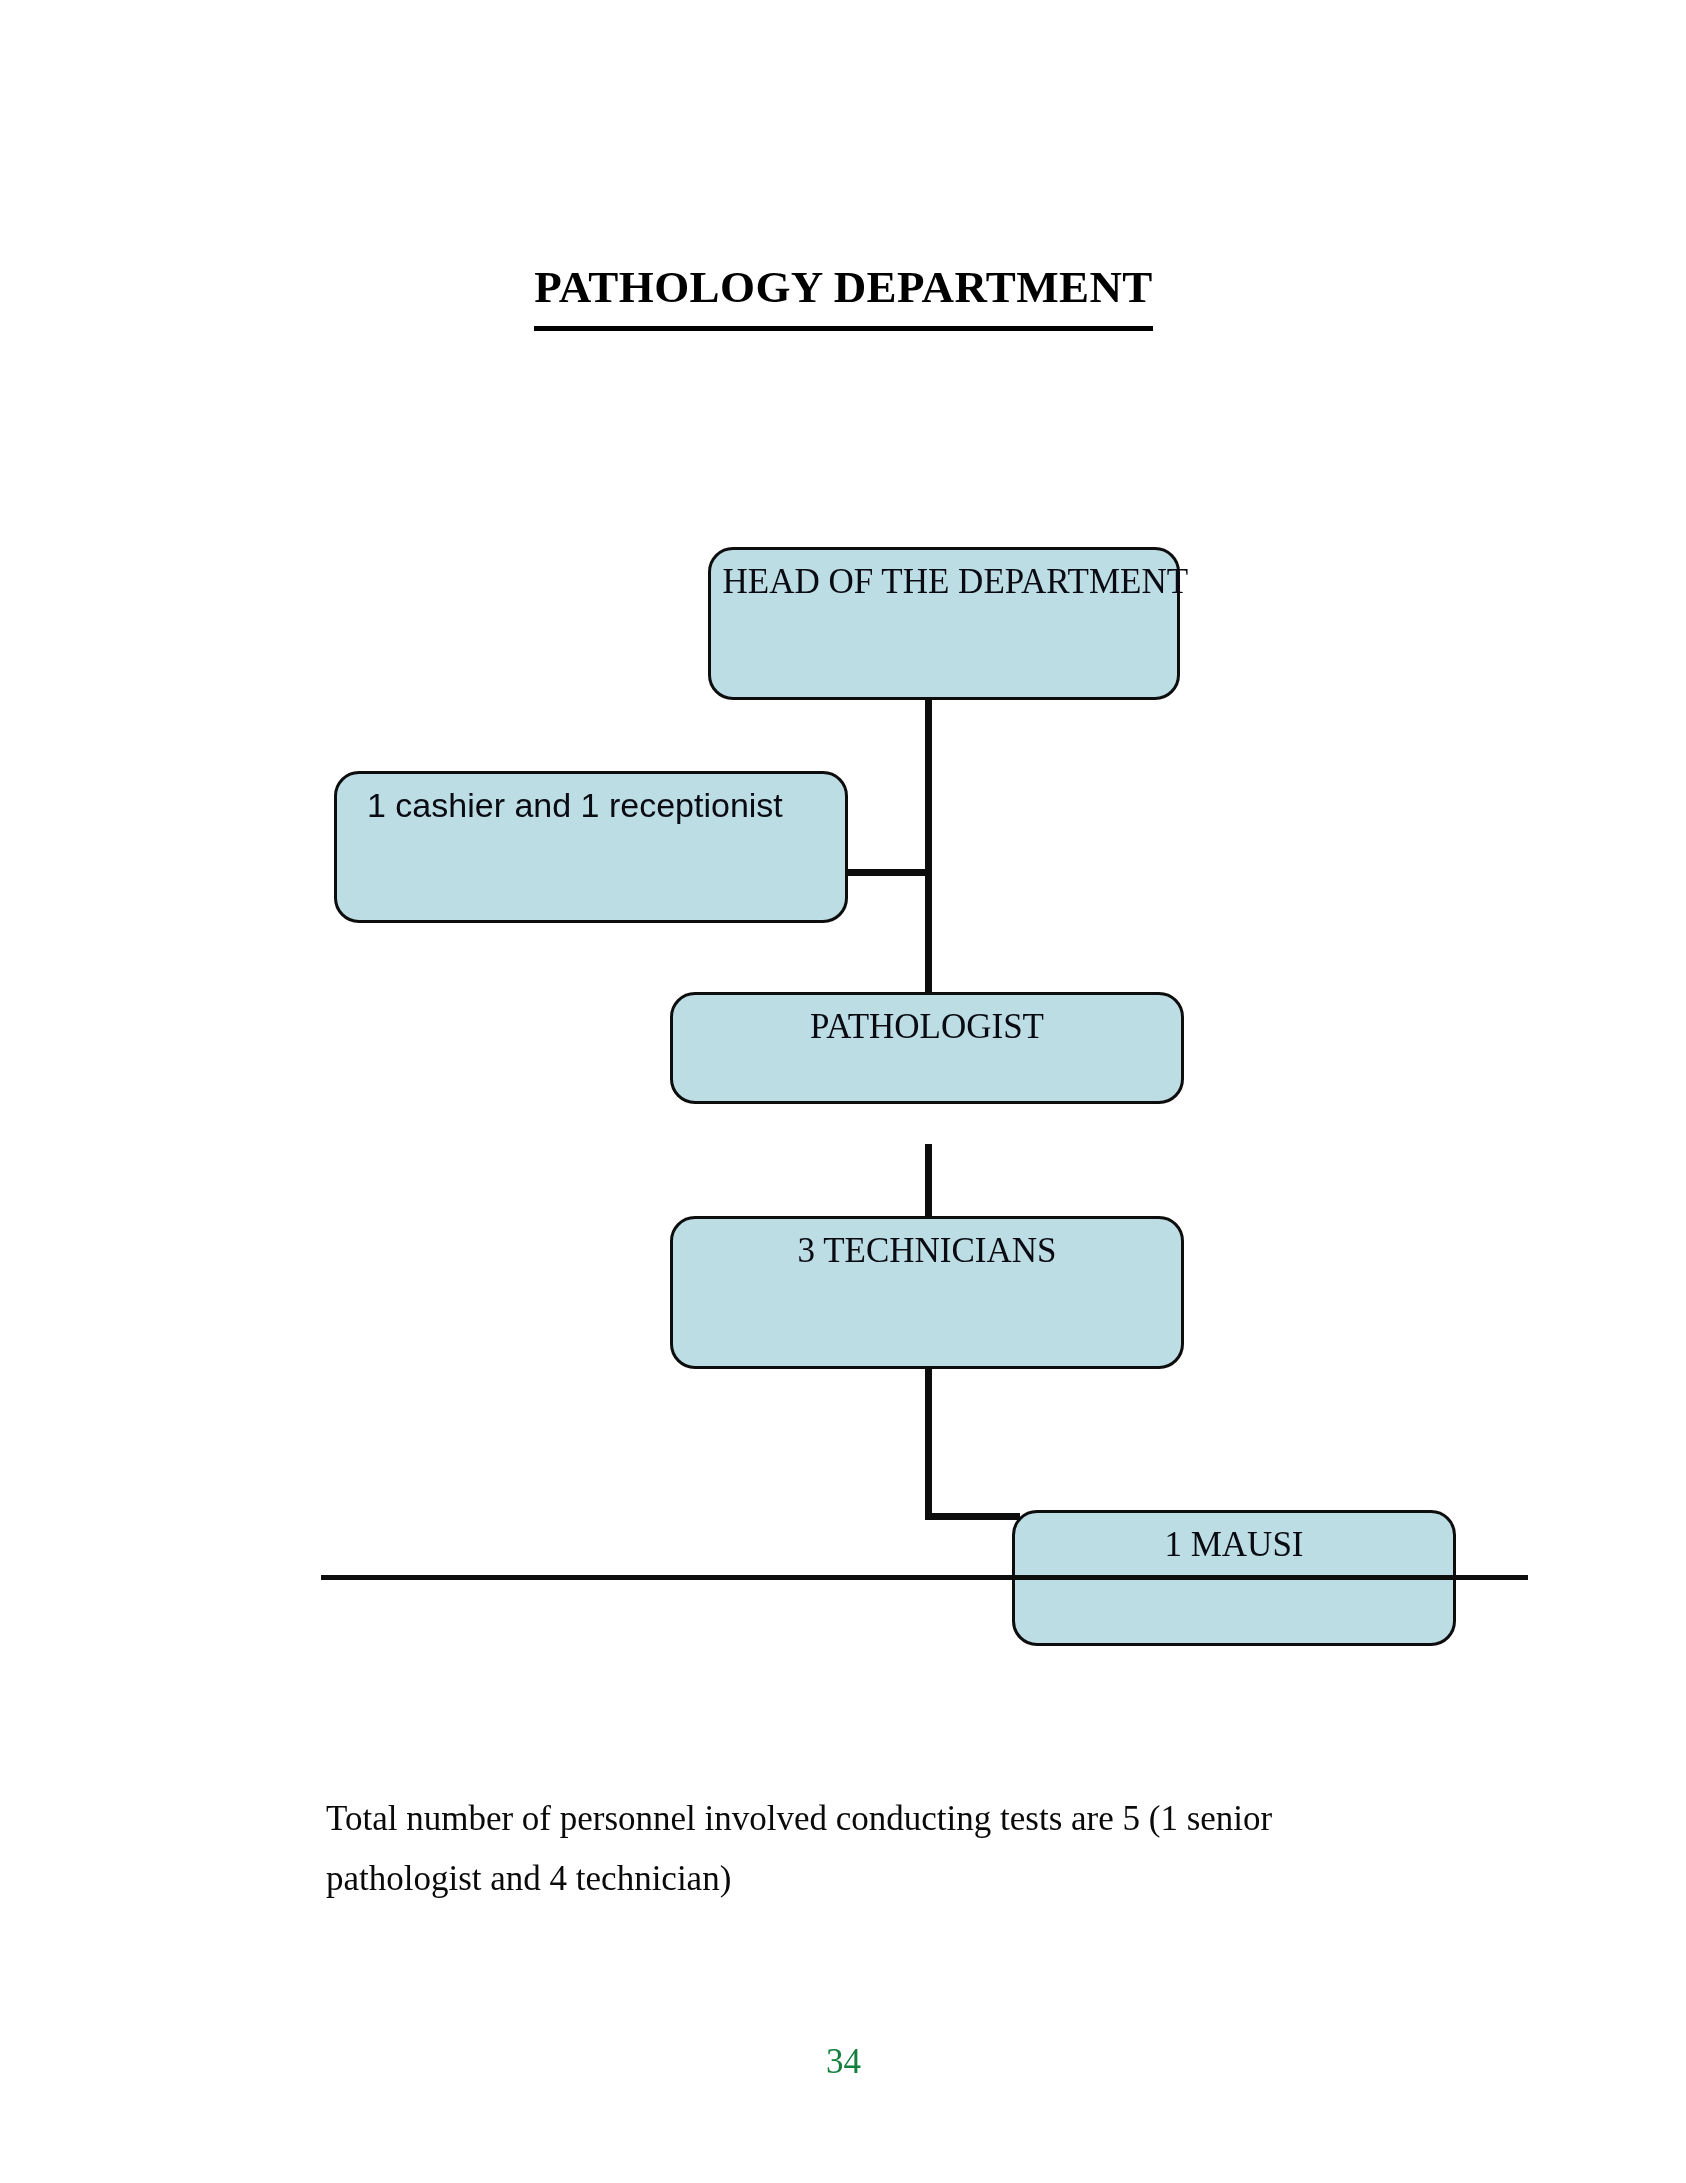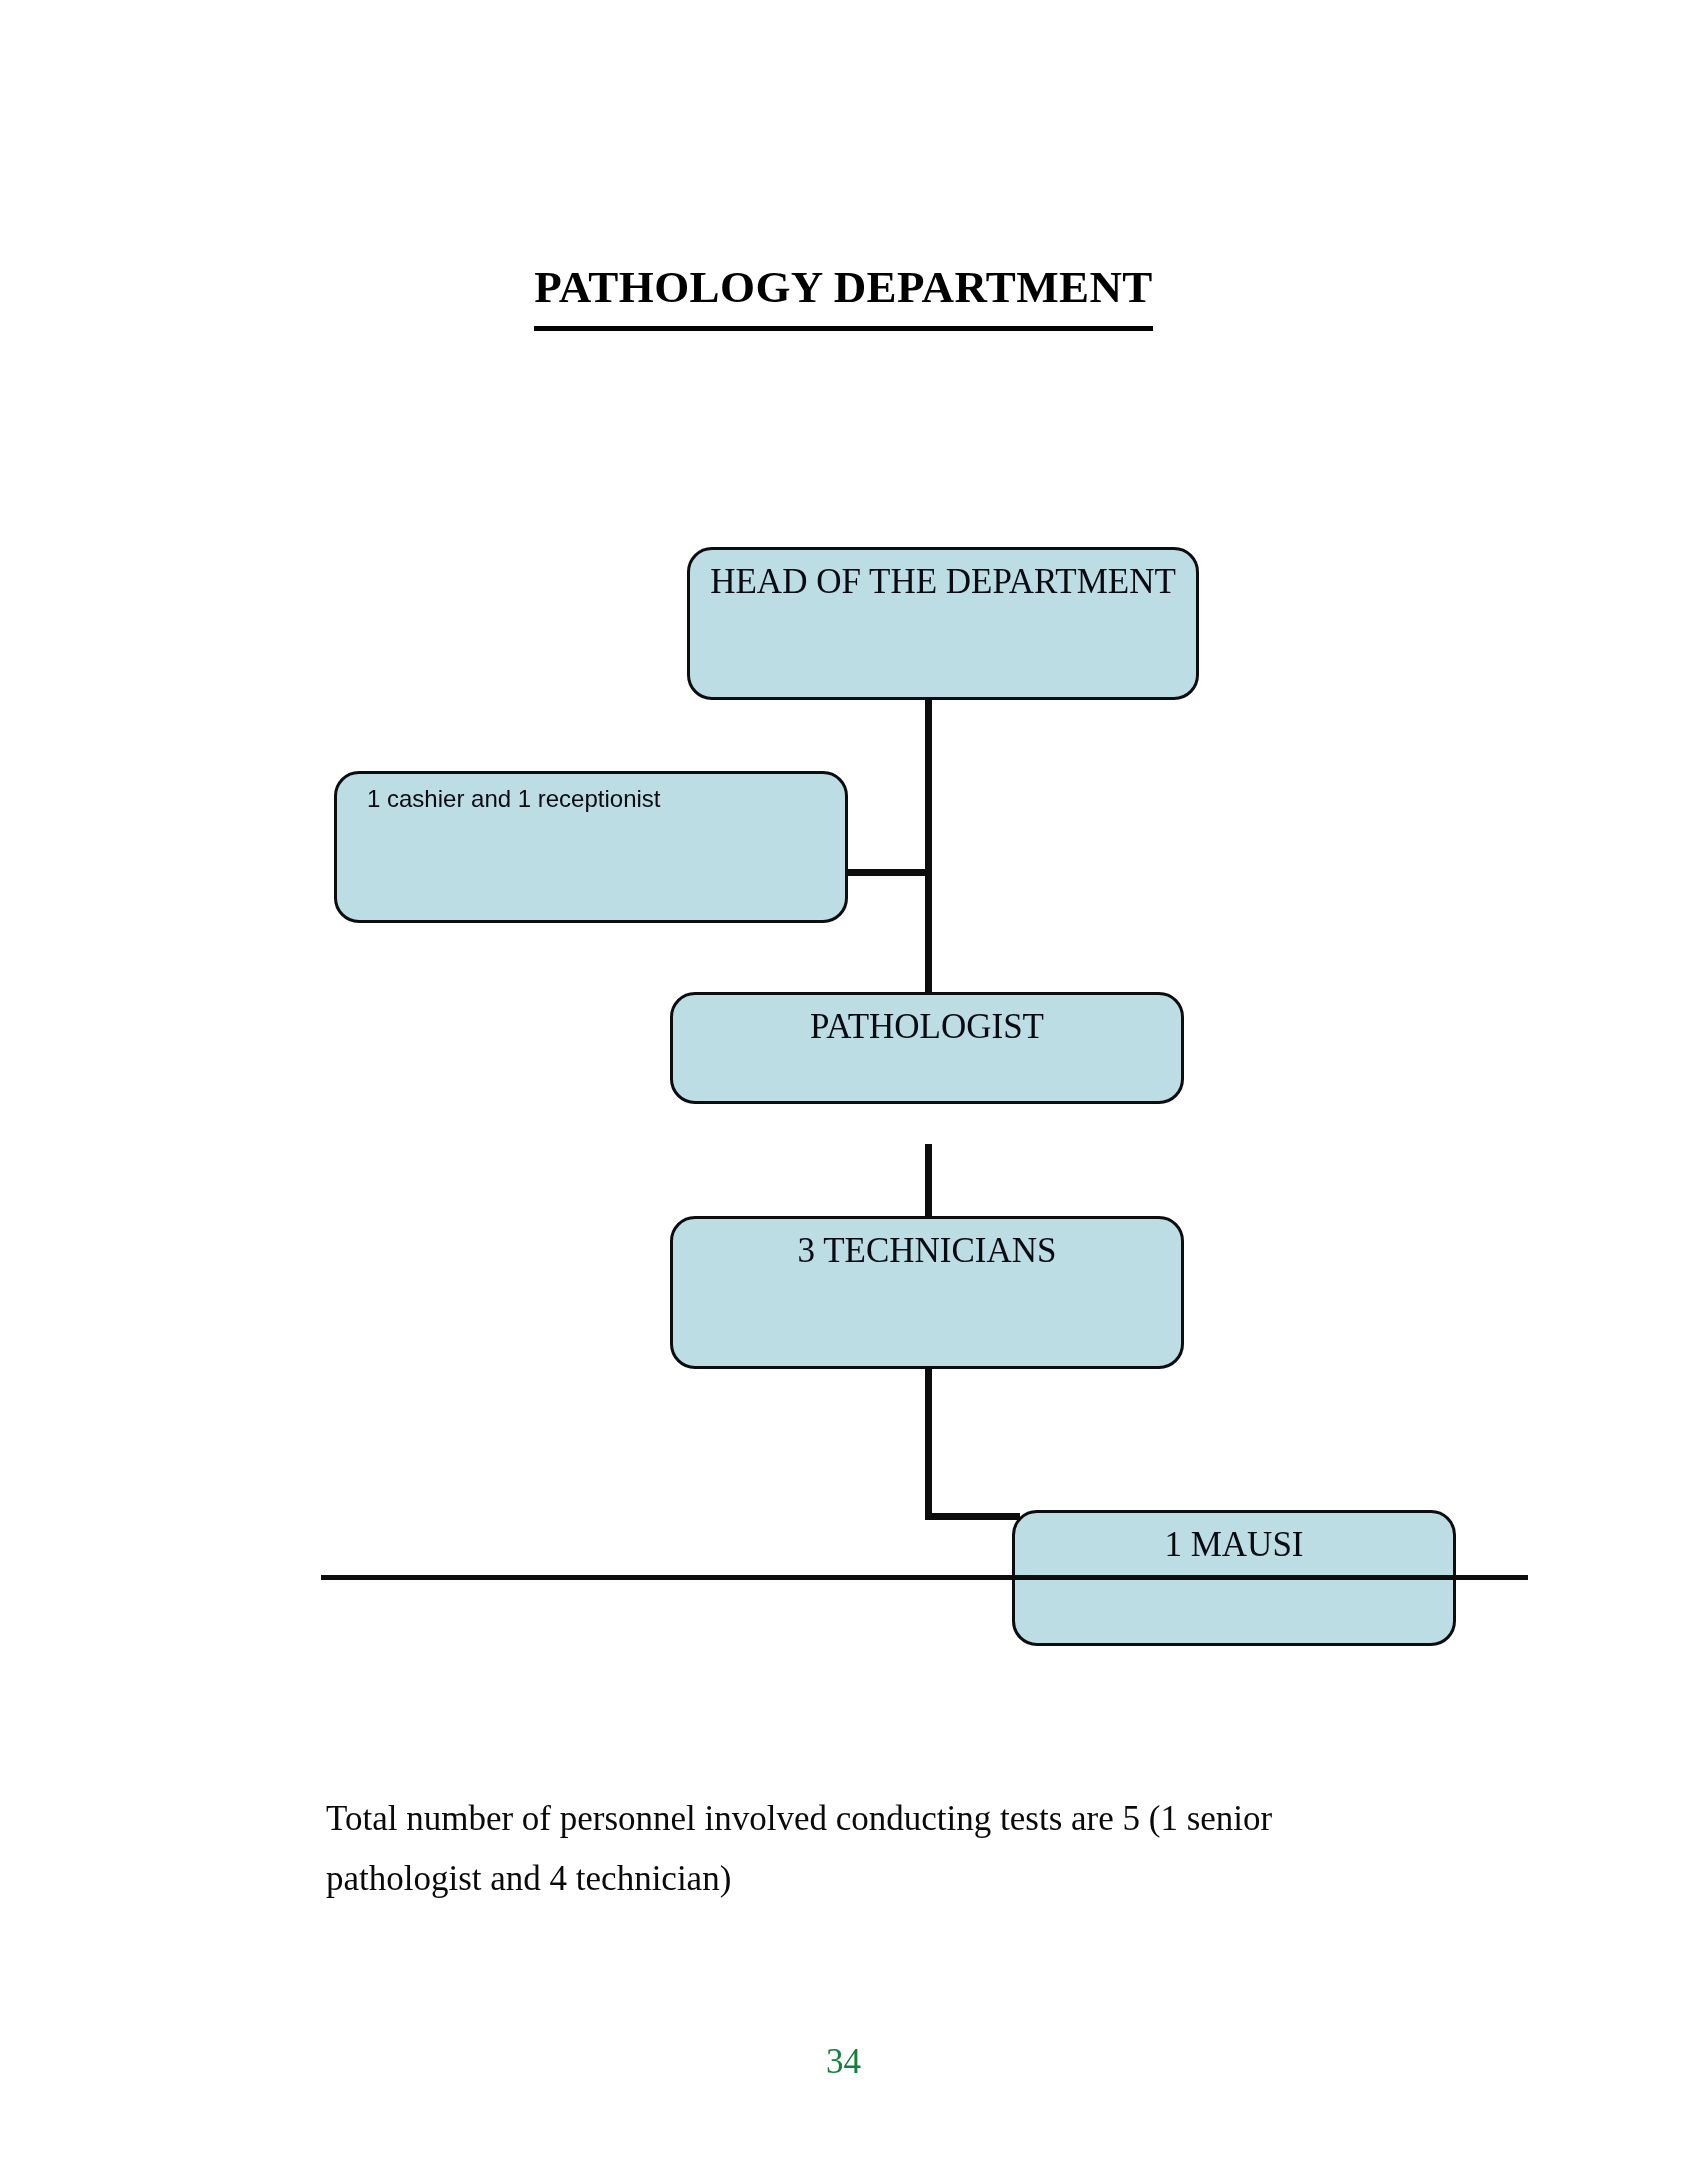--- a/index.html
+++ b/index.html
@@ -69,21 +69,21 @@
     font-family: "Liberation Serif", "DejaVu Serif", serif;
     font-size: 35px;
     line-height: 1.12;
     color: #0a0a12;
     white-space: nowrap;
   }
 
   
   .node.sans .node-label {
     font-family: "Liberation Sans", "DejaVu Sans", sans-serif;
-    font-size: 24px;
+    font-size: 34px;
     text-align: left;
     left: 30px;
   }
 
   
   .conn {
     position: absolute;
     background: #0d0d0d;
     z-index: 1;
   }
@@ -138,21 +138,21 @@
 
     <div class="conn" style="left:842px; top:869px; width:87px; height:7.4px;"></div>
 
     <div class="conn" style="left:925px; top:911px; width:7.4px; height:86px;"></div>
 
     <div class="conn" style="left:925px; top:1144px; width:7.4px; height:78px;"></div>
 
     <div class="conn" style="left:925px; top:1366px; width:7.4px; height:153px;"></div>
     <div class="conn" style="left:925px; top:1513px; width:95px; height:7.4px;"></div>
 
-    <div class="node" style="left:687px; top:547px; width:512px; height:153px;">
+    <div class="node" style="left:708px; top:547px; width:472px; height:153px;">
       <div class="node-label">HEAD OF THE DEPARTMENT</div>
     </div>
 
     <div class="node sans" style="left:334px; top:771px; width:514px; height:152px;">
       <div class="node-label">1 cashier and 1 receptionist</div>
     </div>
 
     <div class="node" style="left:670px; top:992px; width:514px; height:112px;">
       <div class="node-label">PATHOLOGIST</div>
     </div>

